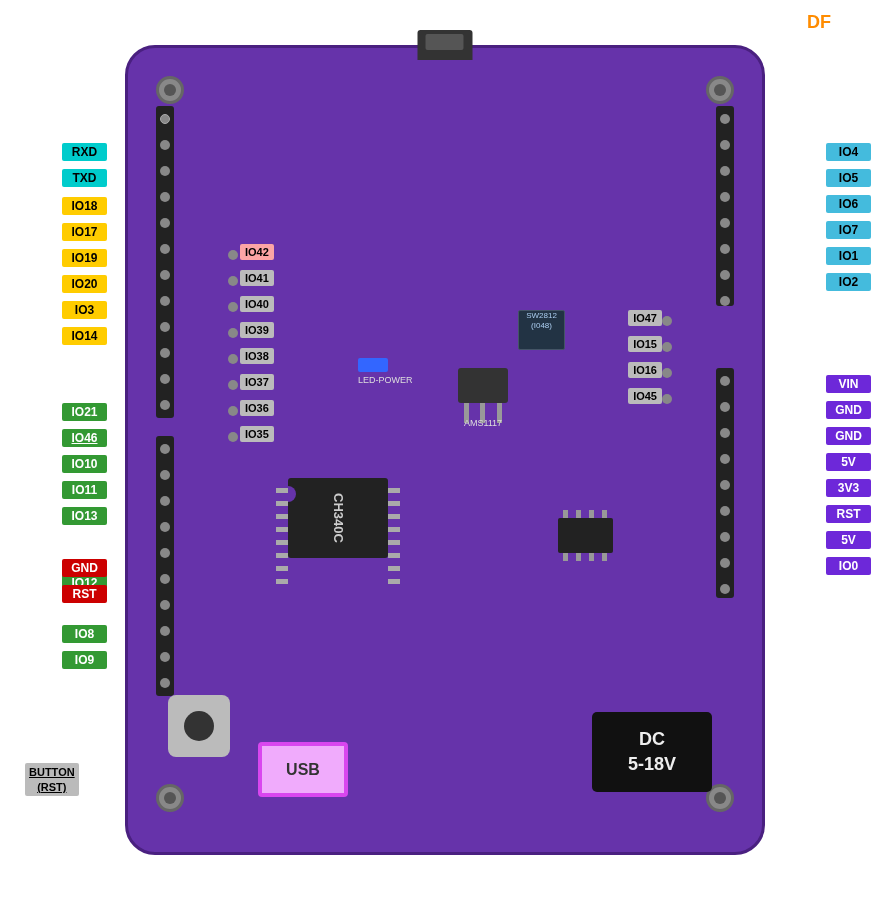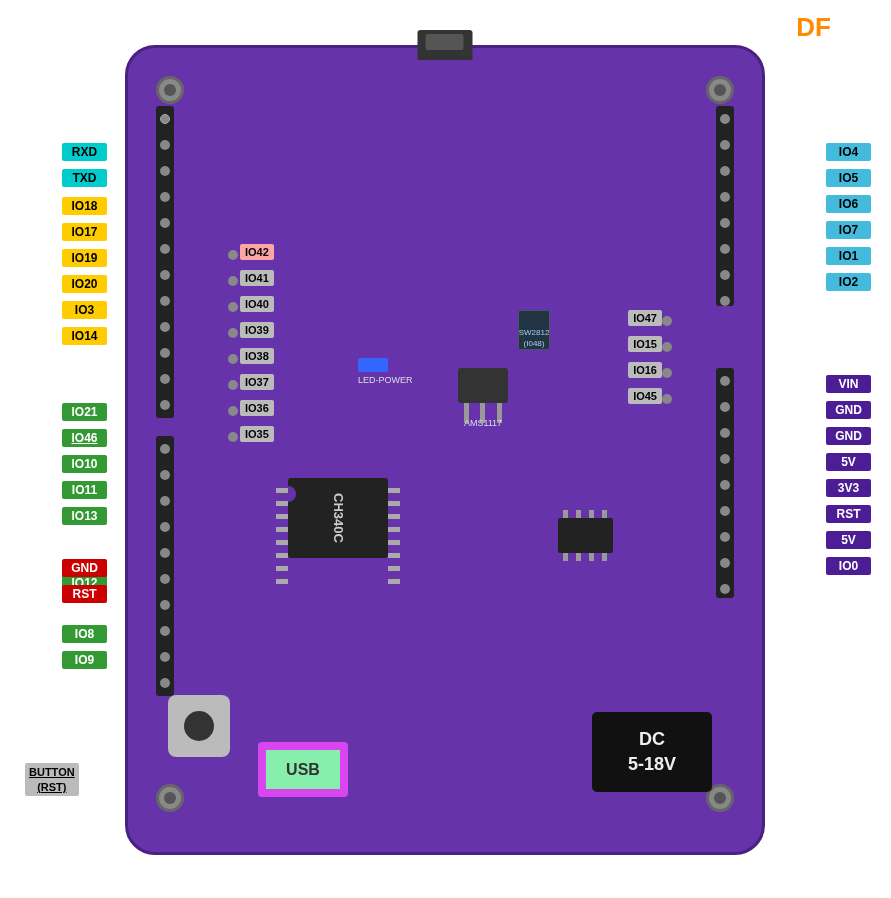--- a/index.html
+++ b/index.html
@@ -10,21 +10,21 @@
       font-family: Arial, sans-serif;
       position: relative;
       overflow: hidden;
     }
 
     .df-label {
       position: absolute;
       top: 12px;
       right: 60px;
       color: #ff8c00;
-      font-size: 26px;
+      font-size: 18px;
       font-weight: bold;
     }
 
     
     .pcb-board {
       position: absolute;
       top: 45px;
       left: 125px;
       width: 640px;
       height: 810px;
@@ -109,27 +109,27 @@
       height: 10px;
       border-radius: 50%;
       background: #cc8800;
     }
 
     
     .sw2812 {
       position: absolute;
       top: 262px;
       left: 390px;
-      width: 32px;
+      width: 47px;
       height: 40px;
       background: #223344;
       border: 1px solid #445566;
       border-radius: 2px;
       display: flex;
-      align-items: flex-end;
+      align-items: flex-start;
       justify-content: center;
     }
     .sw2812-label {
       color: #aaccee;
       font-size: 8px;
       text-align: center;
       line-height: 1.3;
     }
 
     
@@ -287,22 +287,22 @@
       line-height: 1.4;
     }
 
     
     .usb-port {
       position: absolute;
       bottom: 55px;
       left: 130px;
       width: 90px;
       height: 55px;
-      background: #86efac;
-      border: 8px solid #d946ef;
+      background: #f0abfc;
+      border: 4px solid #d946ef;
       border-radius: 4px;
       display: flex;
       align-items: center;
       justify-content: center;
     }
     .usb-port-label {
       color: #333;
       font-size: 16px;
       font-weight: bold;
     }
@@ -316,21 +316,21 @@
       border-radius: 2px;
       text-align: center;
       white-space: nowrap;
       min-width: 45px;
     }
     .pin-cyan { background: #00cccc; color: #000; }
     .pin-yellow { background: #ffcc00; color: #000; }
     .pin-green { background: #339933; color: #fff; }
     .pin-red { background: #cc0000; color: #fff; }
     .pin-blue-right { background: #44bbdd; color: #000; }
-    .pin-red-right { background: #4c1d95; color: #fff; }
+    .pin-red-right { background: #6d28d9; color: #fff; }
   </style>
 </head>
 <body>
 
 <div class="df-label">DF</div>
 
 <div class="pcb-board">
 
   <div class="usb-connector"></div>
 

